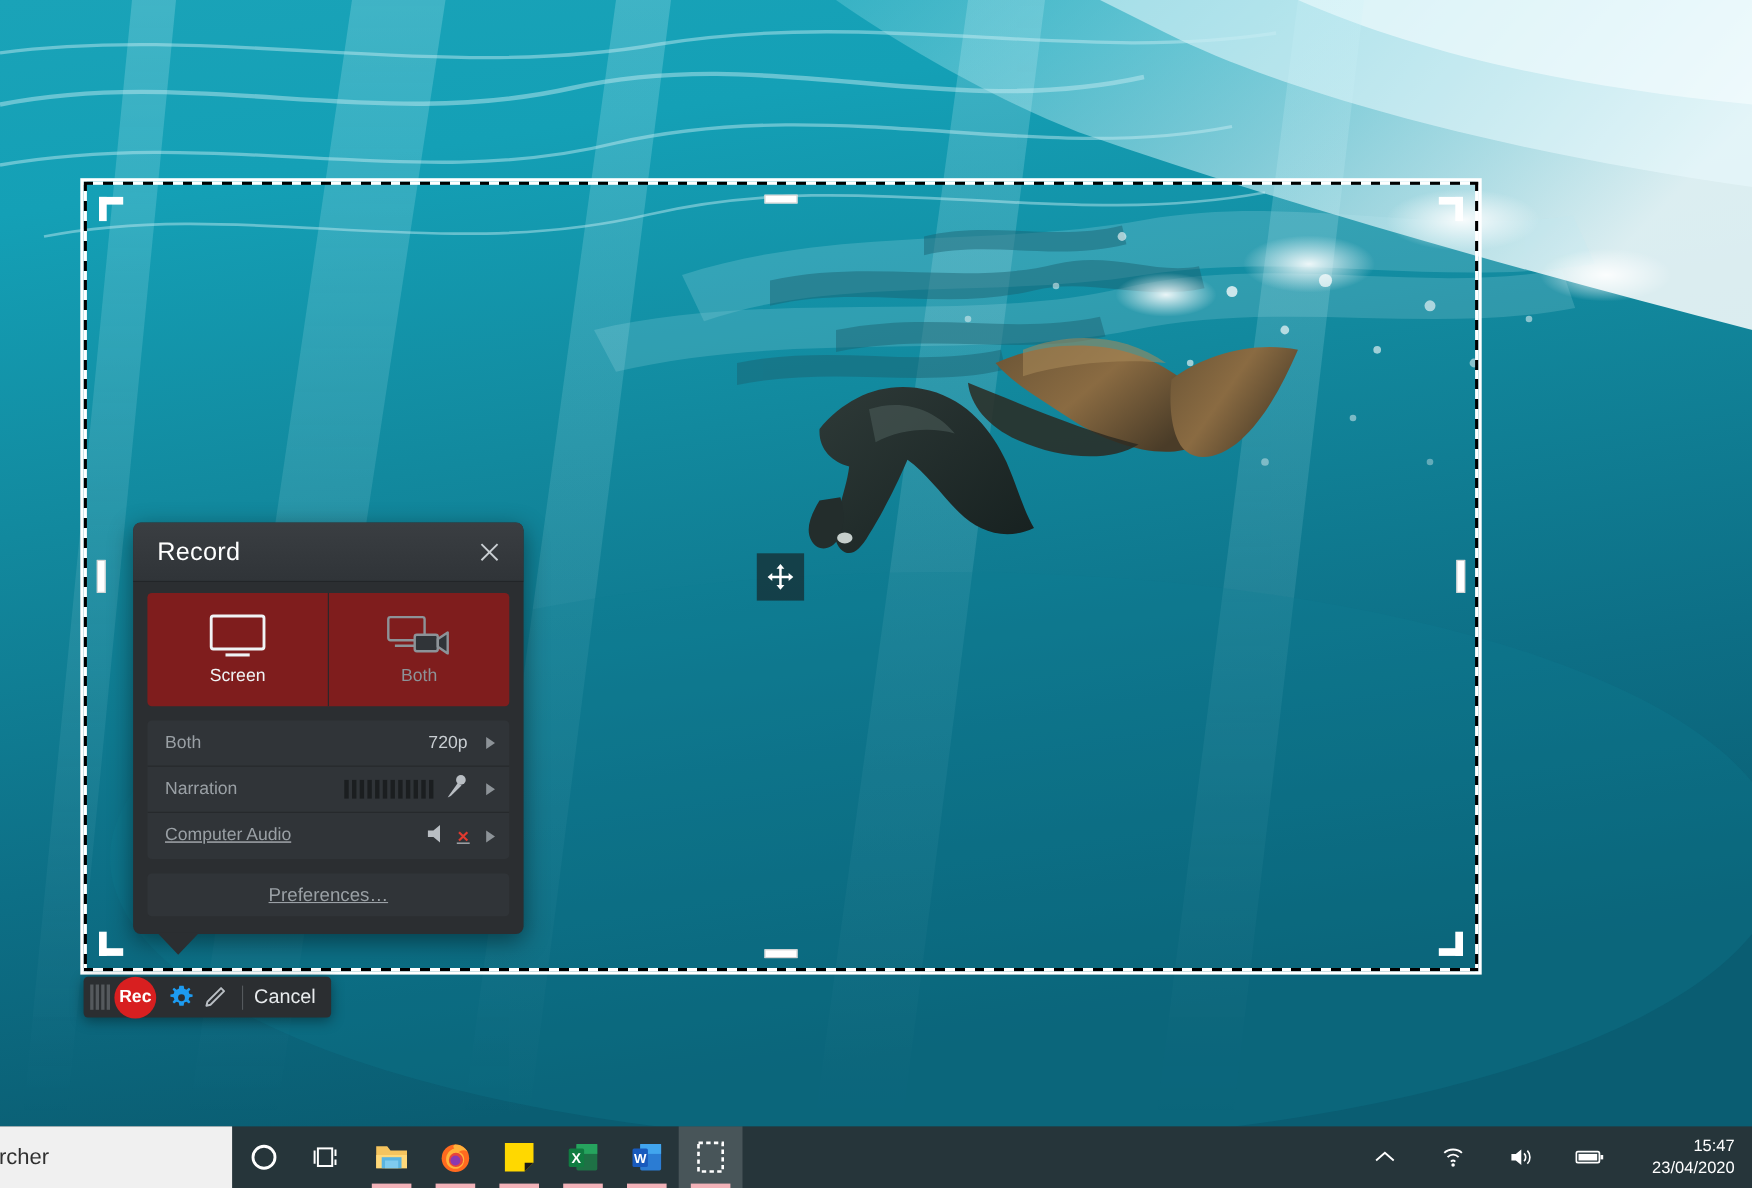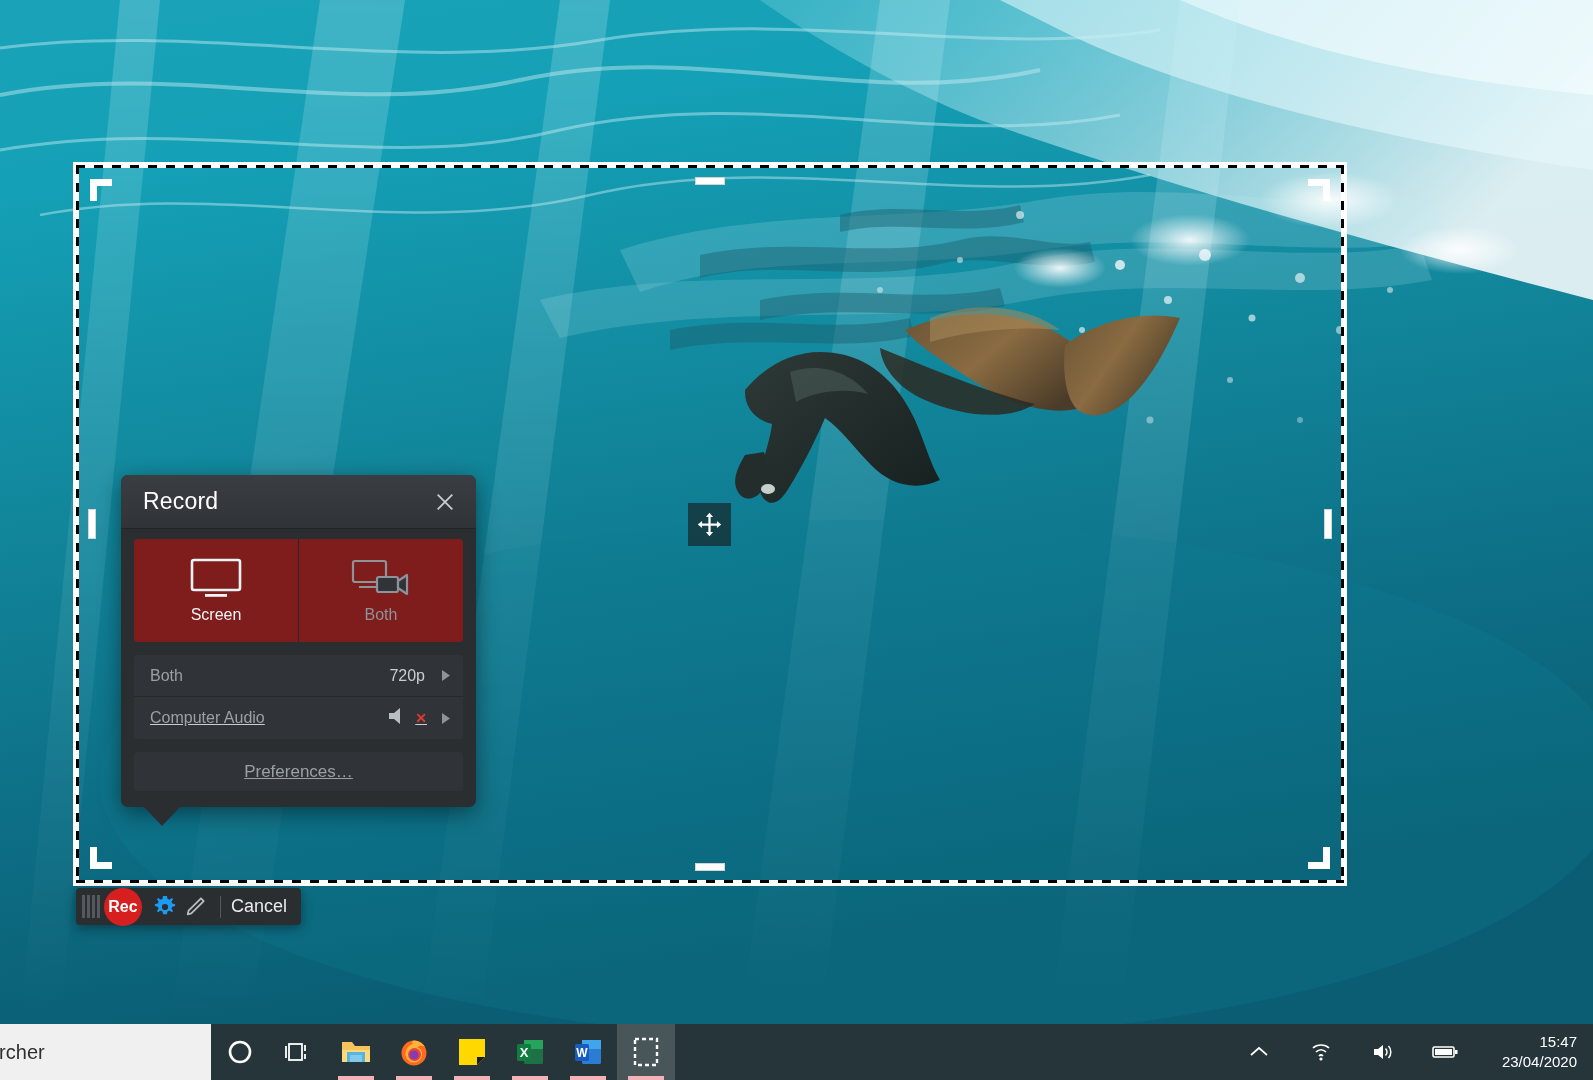--- a/index.html
+++ b/index.html
@@ -344,20 +344,48 @@
       <div class="opt-row">
         <span class="opt-label">Both</span>
         <span class="opt-value">720p</span>
         <span class="opt-arrow">
           <svg width="11" height="13" viewBox="0 0 11 13">
               <path d="M1 1 L9 6.5 L1 12 Z" fill="#8d9398"></path>
             </svg>
         </span>
       </div>
 
+      <div class="opt-row">
+        <span class="opt-label">Narration</span>
+        <span class="meter">
+          <i></i>
+            <i></i>
+            <i></i>
+            <i></i>
+            <i></i>
+            <i></i>
+            <i></i>
+            <i></i>
+            <i></i>
+            <i></i>
+            <i></i>
+            <i></i>
+        </span>
+        <span style="margin-right:14px">
+          <svg width="19" height="22" viewBox="0 0 19 22">
+            <circle cx="13" cy="5" r="4.4" fill="#b9bec3"></circle>
+            <path d="M10.2 7.8 L2.6 18.4 L1 21 L3.8 19.6 L13.6 10.2 Z" fill="#b9bec3"></path>
+          </svg>
+        </span>
+        <span class="opt-arrow">
+          <svg width="11" height="13" viewBox="0 0 11 13">
+              <path d="M1 1 L9 6.5 L1 12 Z" fill="#8d9398"></path>
+            </svg>
+        </span>
+      </div>
 
       <div class="opt-row">
         <span class="opt-label">Computer Audio</span>
         <span style="margin-right:6px">
           <svg width="22" height="20" viewBox="0 0 22 20">
             <path d="M2 7 L7 7 L13 2 L13 18 L7 13 L2 13 Z" fill="#b9bec3"></path>
           </svg>
         </span>
         <span style="margin-right:12px;color:#e03a2f;font-size:14px;font-weight:bold">✕</span>
         <span class="opt-arrow">

